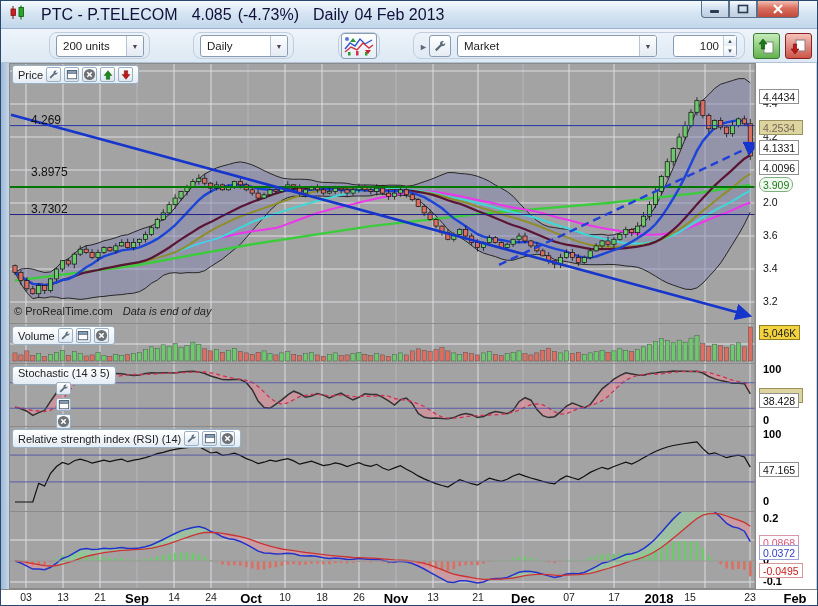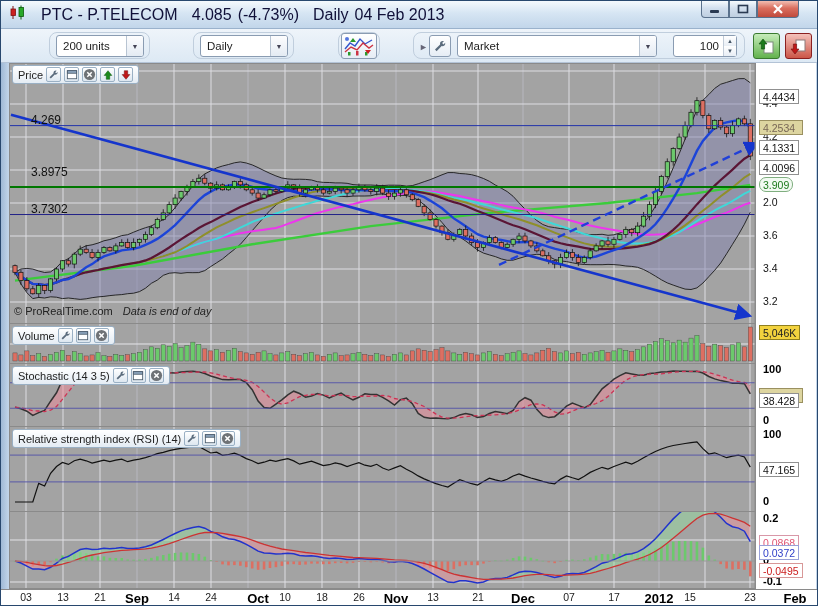--- a/index.html
+++ b/index.html
@@ -840,21 +840,21 @@
             <rect x="1.5" y="2" width="11" height="3" fill="#8fa8c0" stroke="#4a5a6a"></rect>
           </svg>
         </span>
       <span class="phb">
           <svg width="13" height="13" viewBox="0 0 14 14">
             <circle cx="7" cy="7" r="6" fill="#6e7276"></circle>
             <path d="M4.6 4.6 L9.4 9.4 M9.4 4.6 L4.6 9.4" stroke="#fff" stroke-width="1.6"></path>
           </svg>
         </span>
     </div>
-    <div class="panel-header" style="top:303px;">
+    <div class="panel-header" style="top:303px;flex-direction:column;">
       <span>Stochastic (14 3 5)</span>
       <span class="phb">
           <svg width="11" height="11" viewBox="0 0 14 14">
             <path d="M11 2.2a2.8 2.8 0 0 0-3.9 3.3L2 10.6l1.6 1.6 5.1-5.1A2.8 2.8 0 0 0 12.2 3.8L10.5 5.5 9.1 4.1z" fill="#5a6b7c"></path>
           </svg>
         </span>
       <span class="phb">
           <svg width="12" height="11" viewBox="0 0 14 13">
             <rect x="1.5" y="2" width="11" height="9.5" fill="#fff" stroke="#4a5a6a"></rect>
             <rect x="1.5" y="2" width="11" height="3" fill="#8fa8c0" stroke="#4a5a6a"></rect>
@@ -924,30 +924,30 @@
         <div class="vbox blueT" style="top: 482px;">0.0372</div>
         <div class="vbox redT" style="top: 500px;">-0.0495</div>
       </div>
     <div id="date-axis">
         <span style="left: 25px;">03</span>
         <span style="left: 62px;">13</span>
         <span style="left: 99px;">21</span>
         <span class="bold" style="left: 136px;">Sep</span>
         <span style="left: 173px;">14</span>
         <span style="left: 210px;">24</span>
-        <span class="bold" style="left: 257px;">Oct</span>
+        <span class="bold" style="left: 250px;">Oct</span>
         <span style="left: 284px;">10</span>
         <span style="left: 321px;">18</span>
         <span style="left: 358px;">26</span>
         <span class="bold" style="left: 395px;">Nov</span>
         <span style="left: 432px;">13</span>
         <span style="left: 477px;">21</span>
         <span class="bold" style="left: 522px;">Dec</span>
         <span style="left: 568px;">07</span>
         <span style="left: 613px;">17</span>
-        <span class="bold" style="left: 658px;">2012</span>
+        <span class="bold" style="left: 658px;">2018</span>
         <span style="left: 689px;">15</span>
         <span style="left: 749px;">23</span>
         <span class="bold" style="left: 794px;">Feb</span>
       </div>
     <div class="frame-bottom"></div>
   </div>
 </div>
 
 </body></html>

